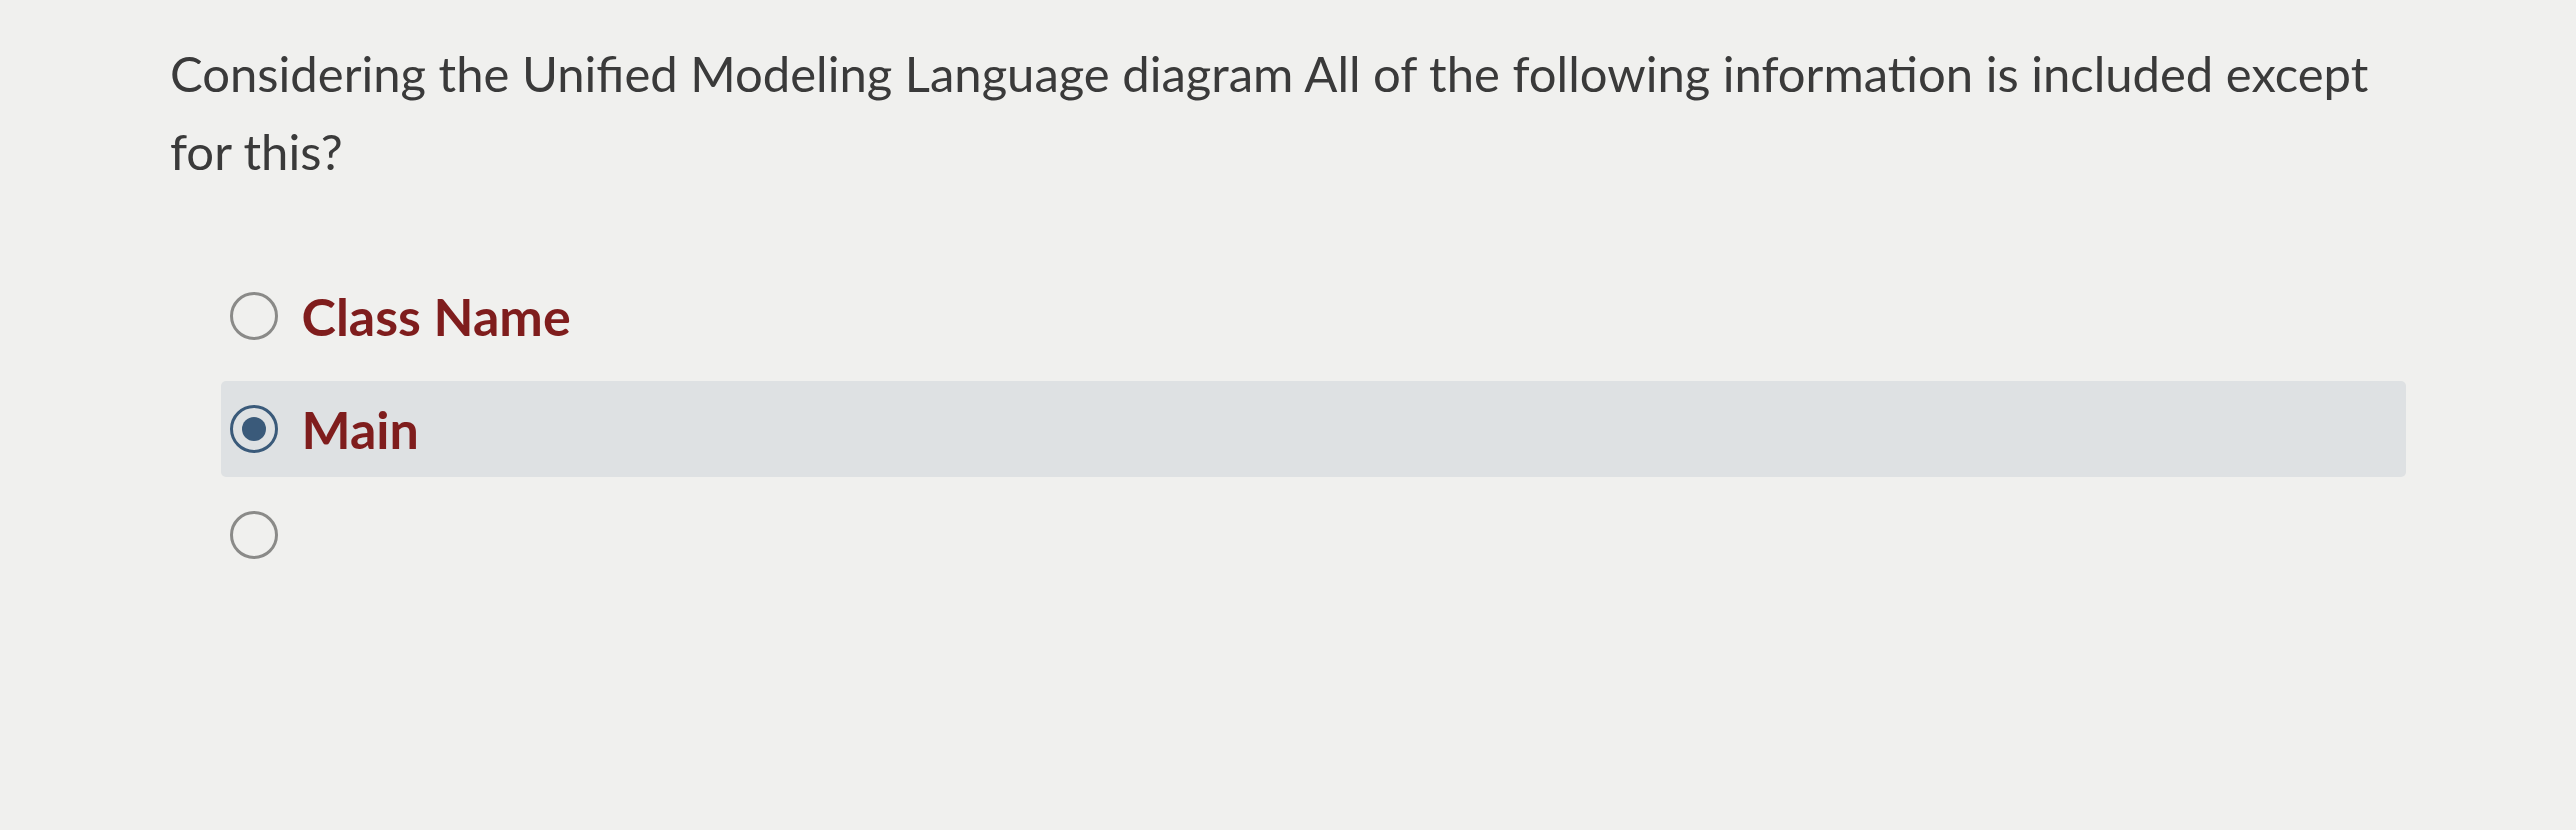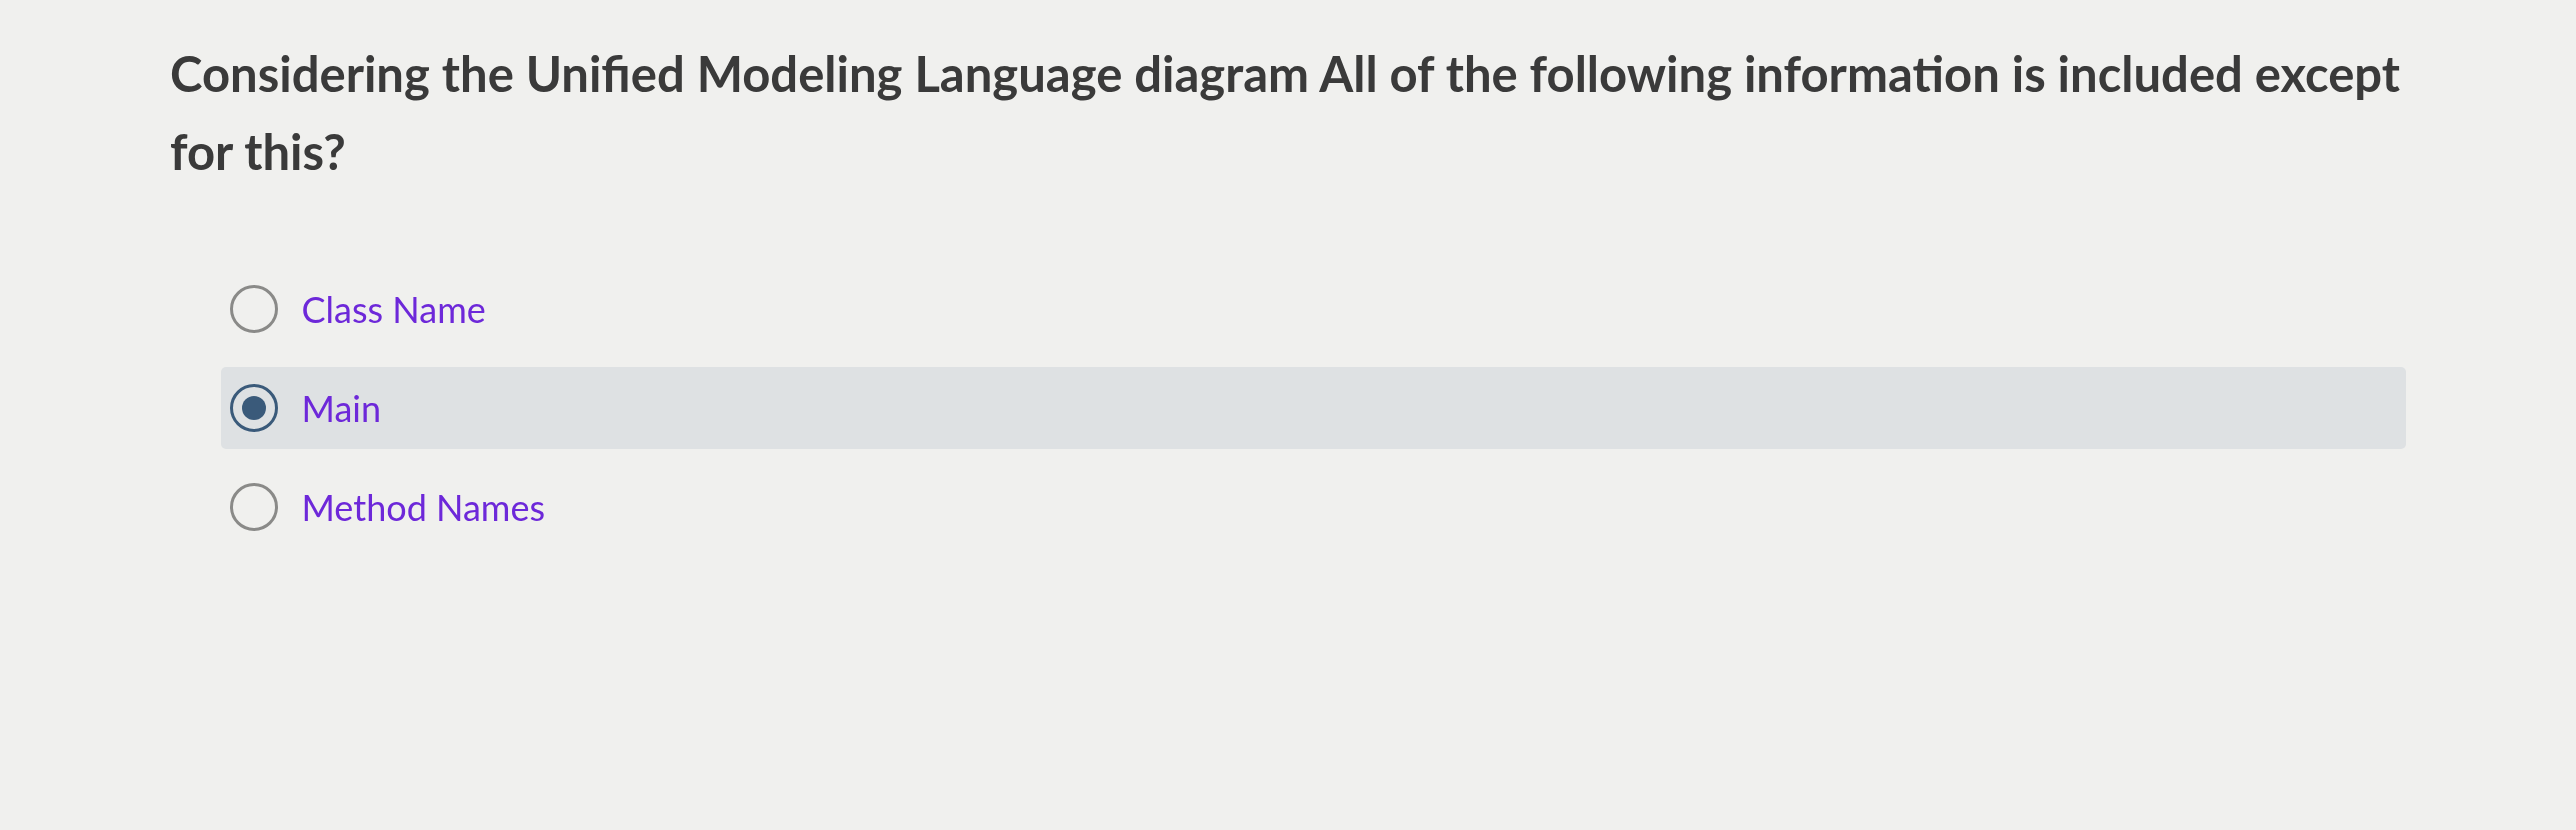--- a/index.html
+++ b/index.html
@@ -15,21 +15,21 @@
       padding: 34px 170px;
     }
     .question-container {
       width: 100%;
     }
     .question-text {
       font-size: 49px;
       color: #3a3a3a;
       line-height: 1.6;
       margin-bottom: 77px;
-      font-weight: 700;
+      font-weight: 400;
     }
     .options-list {
       padding-left: 51px;
     }
     .option-row {
       display: flex;
       align-items: center;
       padding: 17px 8.5px;
       margin-bottom: 17px;
       cursor: pointer;
@@ -57,23 +57,23 @@
       width: 24px;
       height: 24px;
       border-radius: 50%;
       background: #3a5a7a;
       display: none;
     }
     .option-row.selected .radio-inner {
       display: block;
     }
     .option-label {
-      font-size: 36px;
-      color: #6d28d9;
-      font-weight: 400;
+      font-size: 52px;
+      color: #7f1d1d;
+      font-weight: 700;
     }
   </style>
 </head>
 <body>
 
 <div class="question-container">
   <div class="question-text">Considering the Unified Modeling Language diagram All of the following information is included except for this?</div>
 
   <div class="options-list">
 
@@ -89,18 +89,17 @@
         <div class="radio-inner"></div>
       </div>
       <span class="option-label">Main</span>
     </div>
 
 
     <div class="option-row">
       <div class="radio-outer">
         
       </div>
-      <span class="option-label">Method Names</span>
     </div>
 
   </div>
 </div>
 
 
 </body></html>

